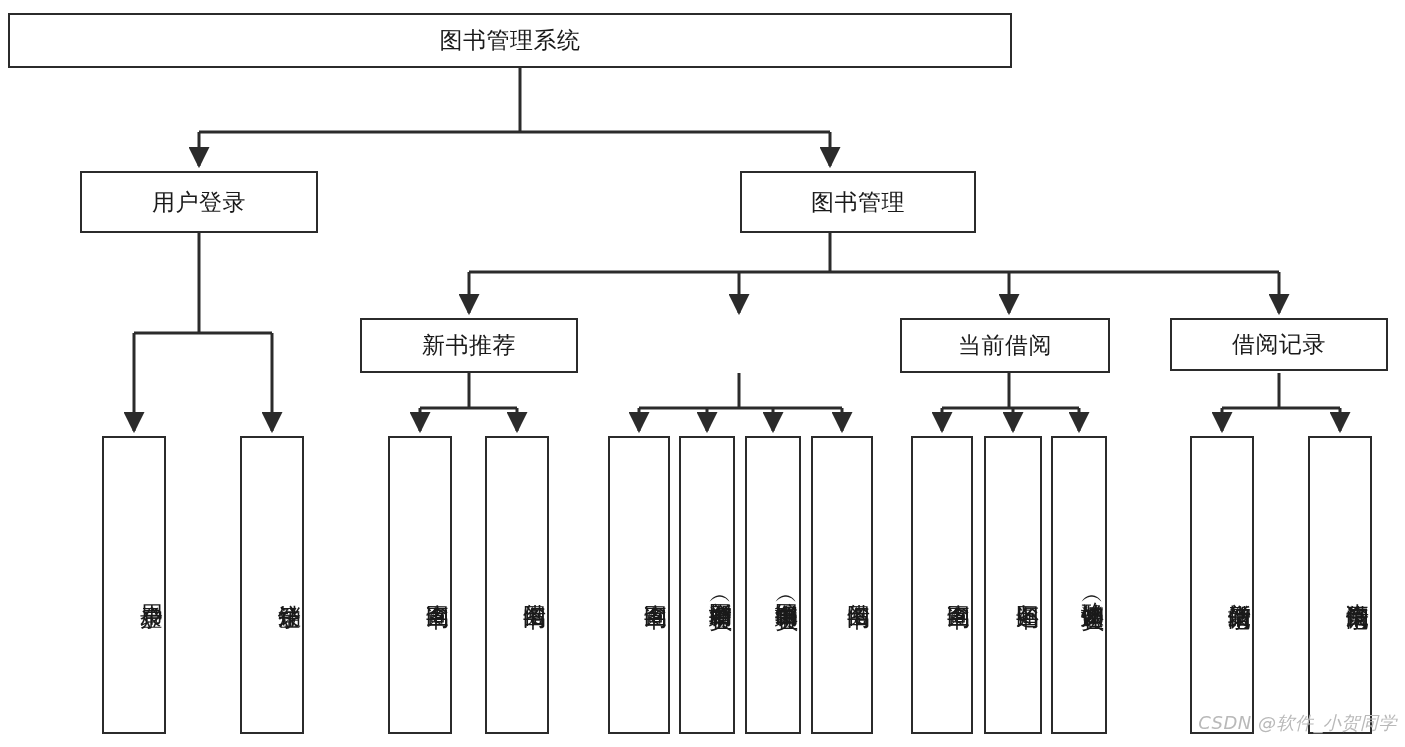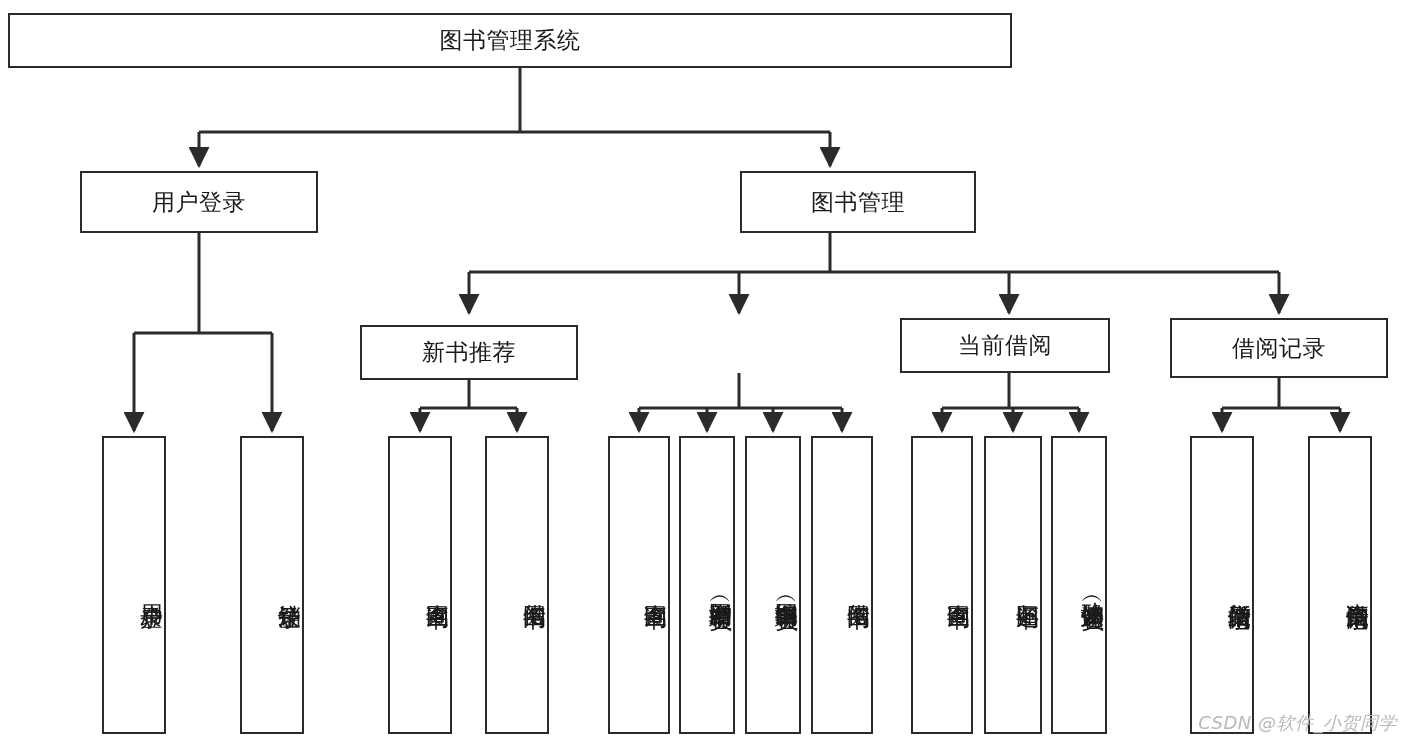--- a/index.html
+++ b/index.html
@@ -125,27 +125,27 @@
     <span>图书管理系统</span>
   </div>
 
   <div class="node horiz" style="left: 80px; top: 171px; width: 238px; height: 62px;">
     <span>用户登录</span>
   </div>
   <div class="node horiz" style="left: 740px; top: 171px; width: 236px; height: 62px;">
     <span>图书管理</span>
   </div>
 
-  <div class="node horiz" style="left: 360px; top: 318px; width: 218px; height: 55px; margin-top: 7px;">
+  <div class="node horiz" style="left: 360px; top: 318px; width: 218px; height: 55px;">
     <span>新书推荐</span>
   </div>
   <div class="node horiz" style="left: 900px; top: 318px; width: 210px; height: 55px;">
     <span>当前借阅</span>
   </div>
-  <div class="node horiz" style="left: 1170px; top: 318px; width: 218px; height: 60px;">
+  <div class="node horiz" style="left: 1170px; top: 318px; width: 218px; height: 53px;">
     <span>借阅记录</span>
   </div>
 
   <div class="node vert" style="left: 102px; top: 436px; width: 64px; height: 298px;">
     <span class="vtext">用户登录</span>
   </div>
   <div class="node vert" style="left: 240px; top: 436px; width: 64px; height: 298px;">
     <span class="vtext">注销登录</span>
   </div>
   <div class="node vert" style="left: 388px; top: 436px; width: 64px; height: 298px;">

